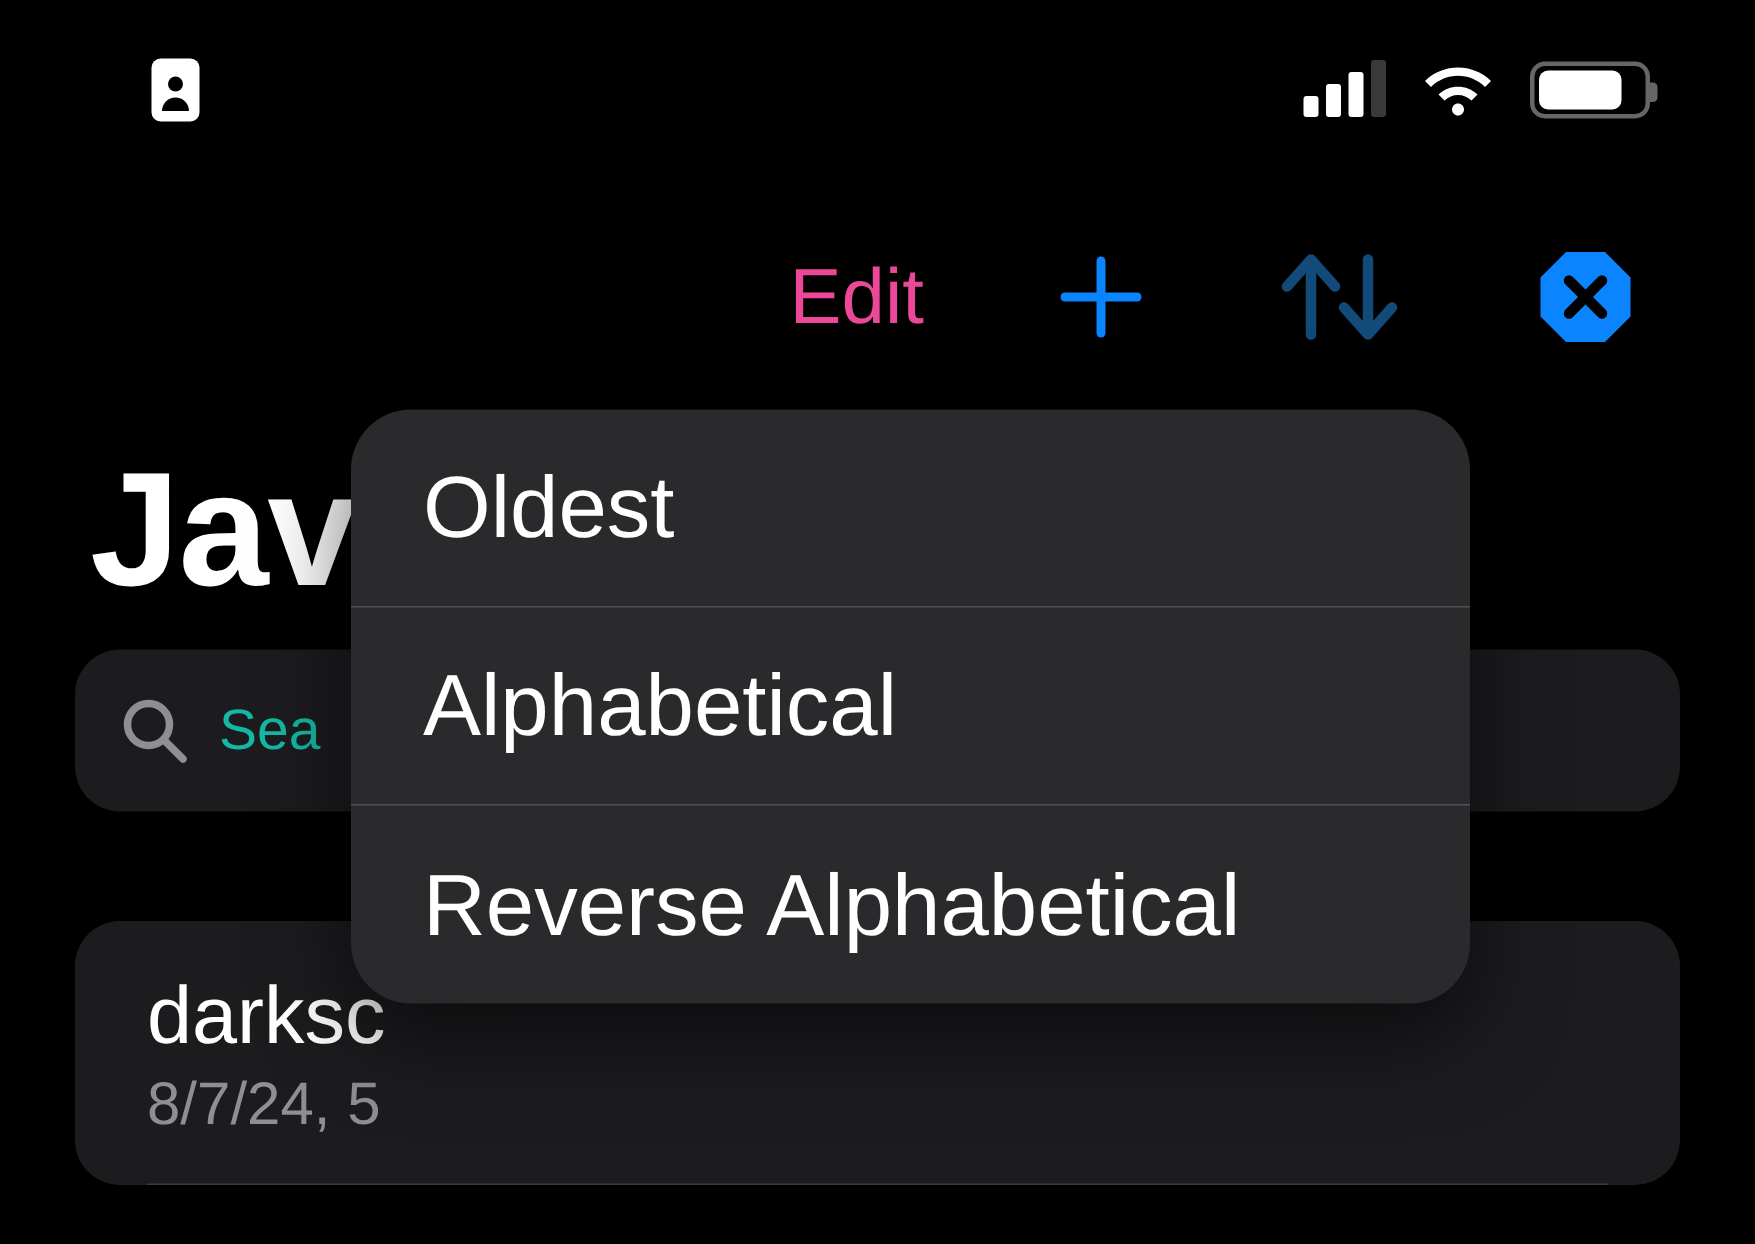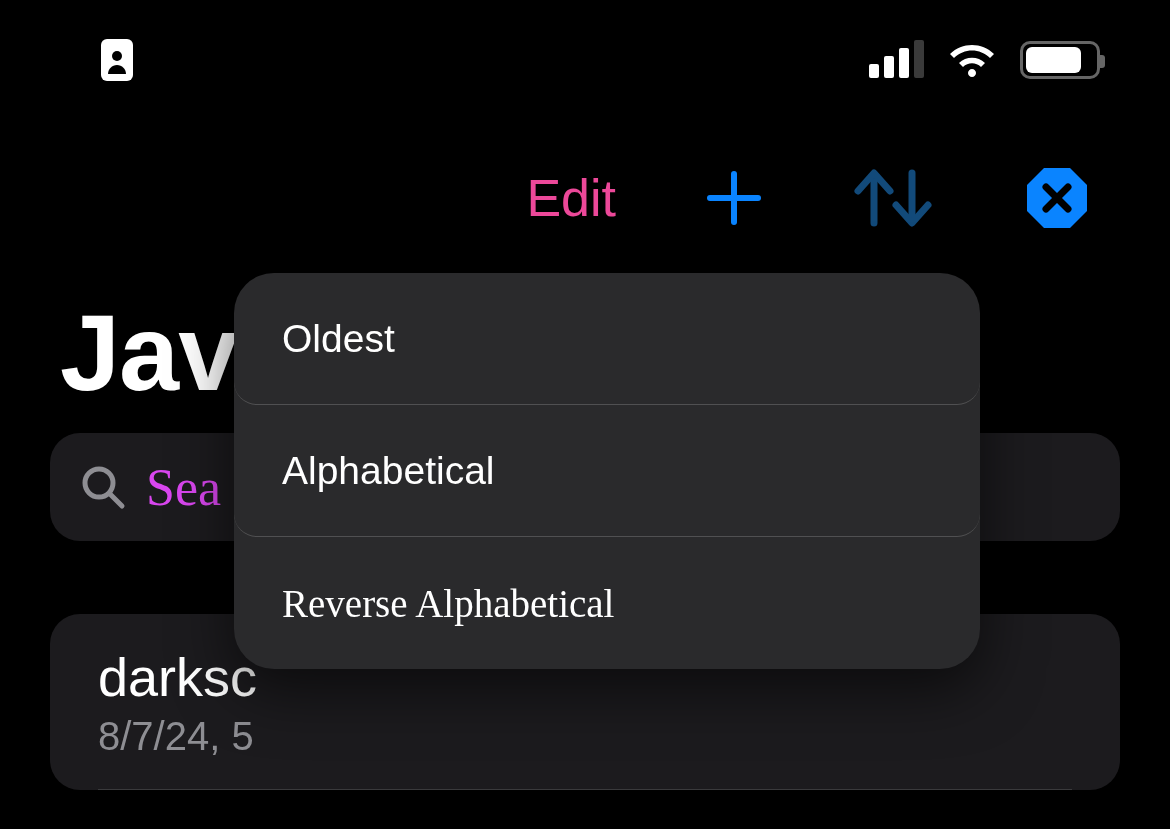--- a/index.html
+++ b/index.html
@@ -124,23 +124,22 @@
     height: 108px;
     background: #1c1b1e;
     border-radius: 30px;
     display: flex;
     align-items: center;
     padding: 0 30px;
     gap: 20px;
   }
   .search-icon svg{display:block;}
   .search-placeholder{
-    font-size: 52px;
-    color: #d946ef;
-    font-family: Liberation Serif, serif;
+    font-size: 38px;
+    color: #14b8a6;
   }
 
   
   .list-card {
     position: absolute;
     top: 614px;
     left: 50px;
     right: 50px;
     background: #1c1b1e;
     border-radius: 30px;
@@ -171,27 +170,26 @@
     background: #2a2a2c;
     border-radius: 40px;
     overflow: hidden;
     box-shadow: 0 20px 60px rgba(0,0,0,0.6);
   }
   .sort-option {
     height: 132px;
     display: flex;
     align-items: center;
     padding: 0 48px;
-    font-size: 39px;
+    font-size: 58px;
     color: #fff;
     border-bottom: 1px solid rgba(255,255,255,0.18);
     gap: 28px;
-    border-radius: 23px;
-  }
-  .sort-option:last-child{ border-bottom:none;font-family:Liberation Serif, serif; }
+  }
+  .sort-option:last-child{ border-bottom:none; }
   .check-icon svg{display:block;}
 
 </style>
 </head>
 <body>
 
 <div class="status-bar">
   <div class="status-left">
     <span class="status-card-icon">
       <svg width="34" height="44" viewBox="0 0 34 44">

